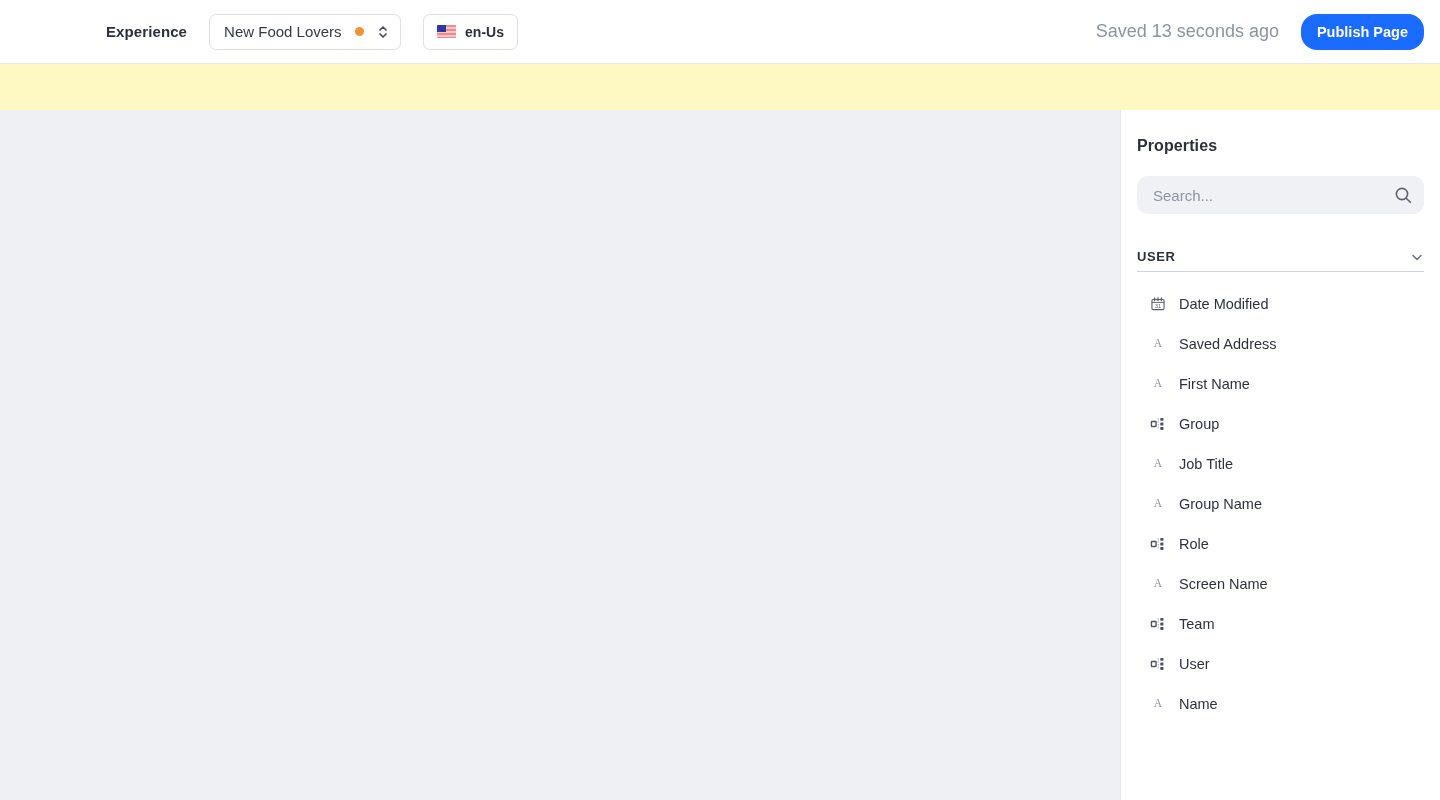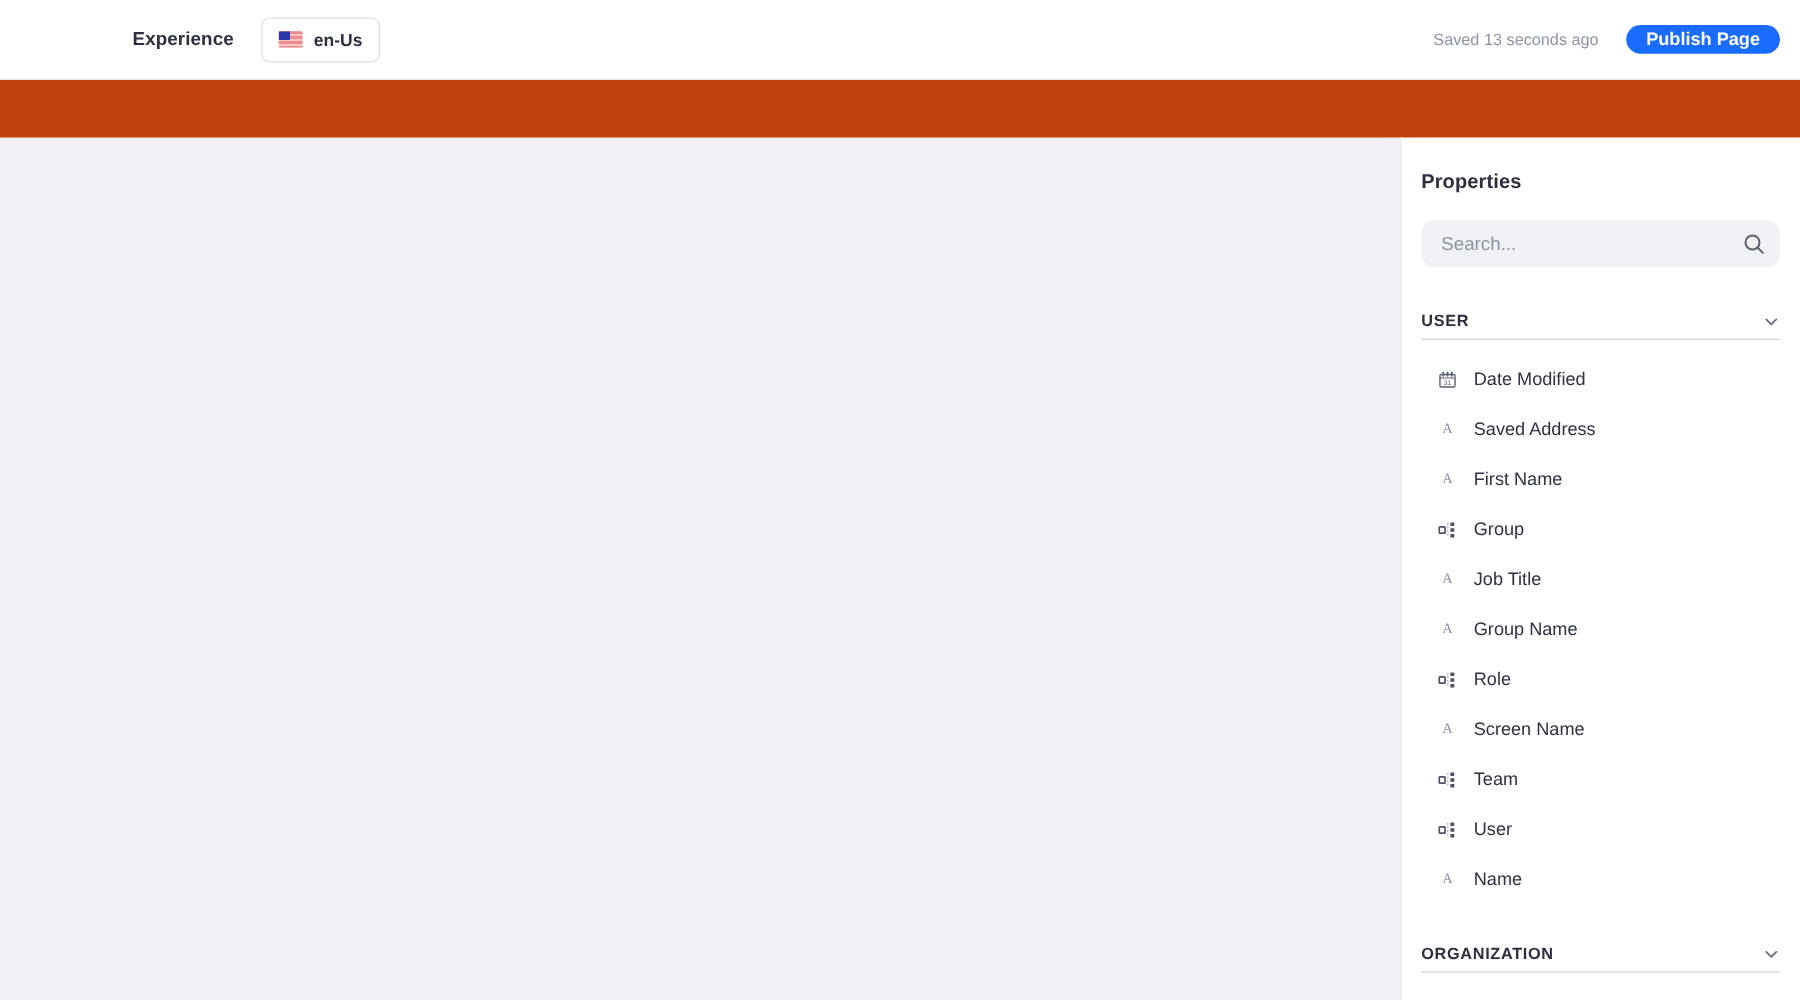--- a/index.html
+++ b/index.html
@@ -16,21 +16,21 @@
     color: #2d3142;
     -webkit-font-smoothing: antialiased;
   }
 
   .app {
     position: relative;
     width: 1440px;
     height: 800px;
     display: flex;
     flex-direction: column;
-    background: #c2410c;
+    background: #fef9c3;
   }
 
   
   .topbar {
     position: relative;
     height: 64px;
     flex: 0 0 64px;
     background: #ffffff;
     border-bottom: 1px solid #e6e8ee;
     display: flex;
@@ -132,26 +132,26 @@
     white-space: nowrap;
   }
 
   .topbar-right {
     margin-left: auto;
     display: flex;
     align-items: center;
     gap: 22px;
   }
   .saved-text {
-    font-size: 13px;
+    font-size: 18px;
     color: #8d93a5;
     white-space: nowrap;
   }
   .publish-btn {
-    height: 23px;
+    height: 36px;
     padding: 0 16px;
     background: #1a6bff;
     color: #ffffff;
     font-size: 14.5px;
     font-weight: bold;
     border: none;
     border-radius: 16px;
     cursor: pointer;
     font-family: inherit;
     white-space: nowrap;
@@ -277,20 +277,30 @@
 </style>
 </head>
 <body>
 
 <div class="app">
 
   <div class="topbar">
     <div class="topbar-left">
       <span class="experience-label">Experience</span>
 
+      <div class="exp-select">
+        <span class="exp-select-value">New Food Lovers</span>
+        <span class="status-dot"></span>
+        <span class="updown">
+          <svg viewBox="0 0 12 18" width="12" height="18" fill="none" stroke="#4a4f60" stroke-width="1.7" stroke-linecap="round" stroke-linejoin="round">
+            <path d="M3 7 L6 4 L9 7"></path>
+            <path d="M3 11 L6 14 L9 11"></path>
+          </svg>
+        </span>
+      </div>
 
       <div class="locale-chip">
         <span class="flag">
           <span class="stripes"></span>
           <span class="canton"></span>
         </span>
         <span class="locale-text">en-Us</span>
       </div>
     </div>
 
@@ -417,24 +427,16 @@
             <span class="prop-label">User</span>
           </div>
           <div class="prop-item">
             <span class="prop-icon">
               <span class="icon-letter">A</span>
             </span>
             <span class="prop-label">Name</span>
           </div>
         </div>
 
-      <div class="section-head org">
-        <span class="section-name">ORGANIZATION</span>
-        <span class="chev">
-          <svg viewBox="0 0 14 14" width="14" height="14" fill="none" stroke="currentColor" stroke-width="1.5" stroke-linecap="round" stroke-linejoin="round">
-            <path d="M3 5.5 L7 9.5 L11 5.5"></path>
-          </svg>
-        </span>
-      </div>
     </aside>
 
   </div>
 </div>
 
 </body></html>

